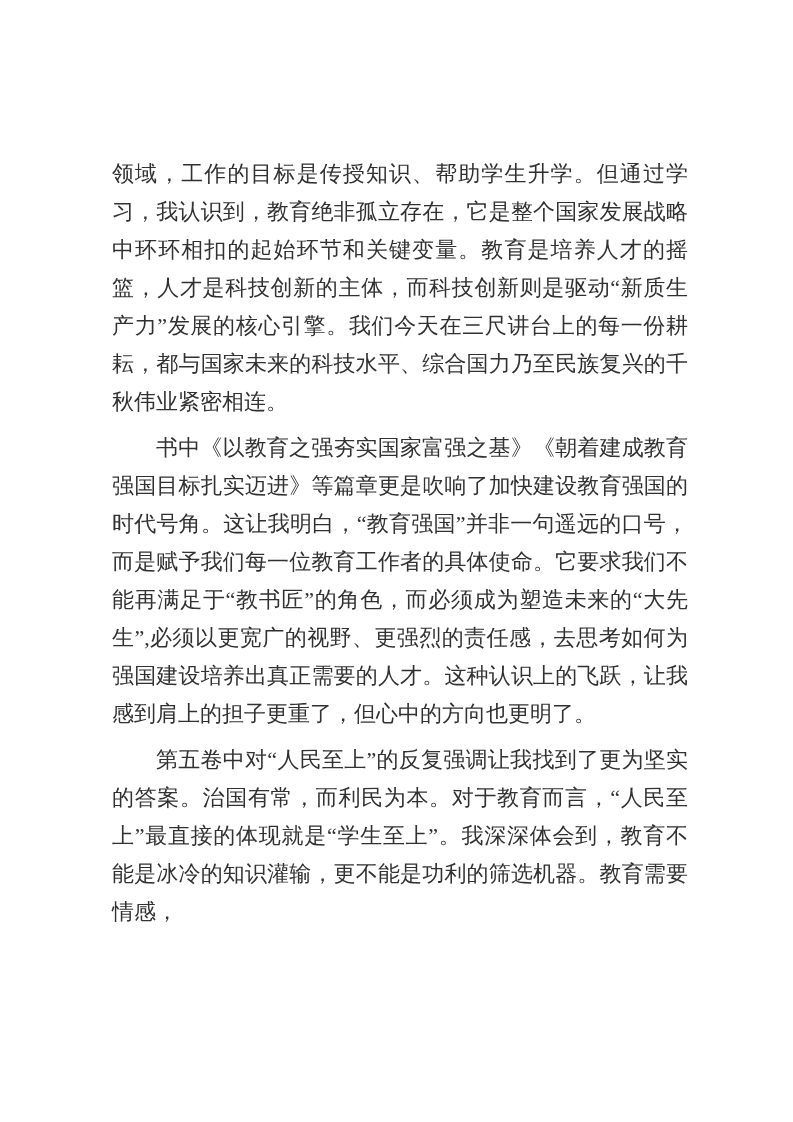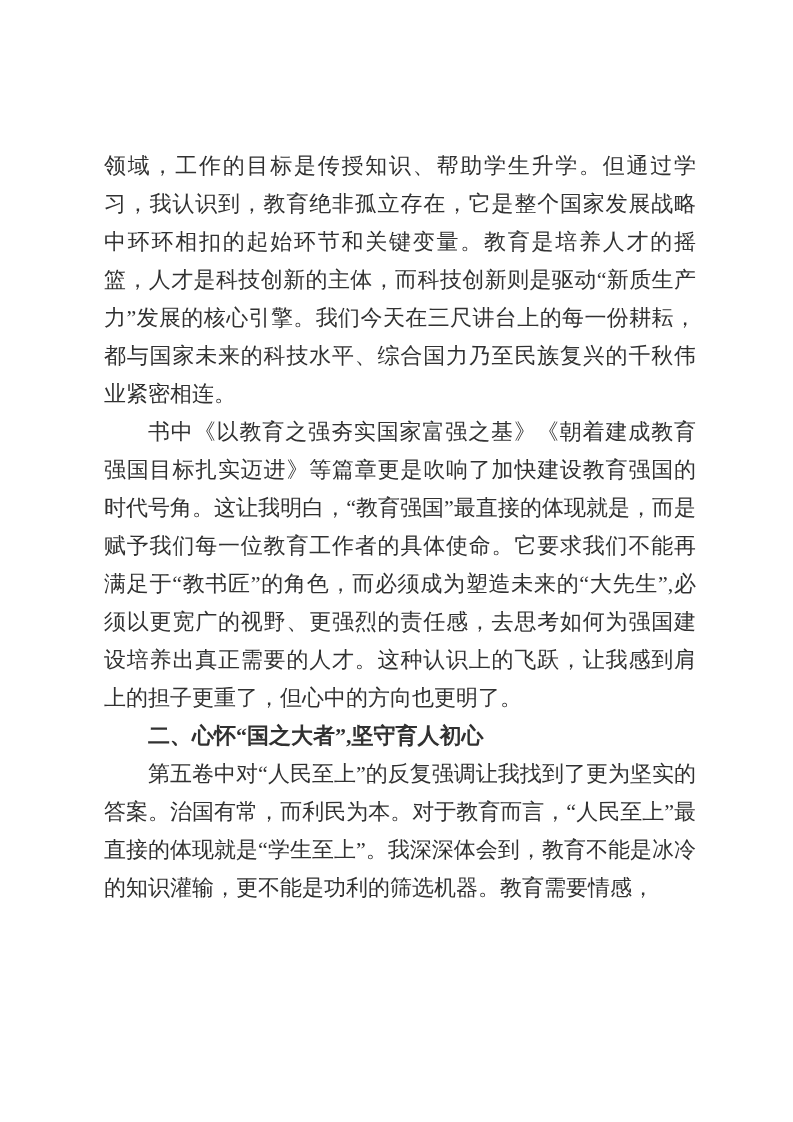--- a/index.html
+++ b/index.html
@@ -18,36 +18,35 @@
     position: absolute;
     left: 104px;
     top: 147px;
     width: 592px;
     font-family: "Liberation Serif", "DejaVu Serif", serif;
     font-size: 22px;
     line-height: 38px;
     color: #313131;
   }
   .para {
-    margin: 0;
+    margin: 8px;
     text-align: justify;
     text-justify: inter-ideograph;
     letter-spacing: 0;
     word-break: break-all;
   }
   .indent {
     text-indent: 44px;
   }
   .heading {
     font-weight: bold;
   }
 </style>
 </head>
 <body>
 
 <div class="page">
   <div class="doc-content">
     <p class="para">领域，工作的目标是传授知识、帮助学生升学。但通过学习，我认识到，教育绝非孤立存在，它是整个国家发展战略中环环相扣的起始环节和关键变量。教育是培养人才的摇篮，人才是科技创新的主体，而科技创新则是驱动“新质生产力”发展的核心引擎。我们今天在三尺讲台上的每一份耕耘，都与国家未来的科技水平、综合国力乃至民族复兴的千秋伟业紧密相连。</p>
-    <p class="para indent">书中《以教育之强夯实国家富强之基》《朝着建成教育强国目标扎实迈进》等篇章更是吹响了加快建设教育强国的时代号角。这让我明白，“教育强国”最直接的体现就是，而是赋予我们每一位教育工作者的具体使命。它要求我们不能再满足于“教书匠”的角色，而必须成为塑造未来的“大先生”,必须以更宽广的视野、更强烈的责任感，去思考如何为强国建设培养出真正需要的人才。这种认识上的飞跃，让我感到肩上的担子更重了，但心中的方向也更明了。</p>
-    <p class="para indent heading">二、心怀“国之大者”,坚守育人初心</p>
+    <p class="para indent">书中《以教育之强夯实国家富强之基》《朝着建成教育强国目标扎实迈进》等篇章更是吹响了加快建设教育强国的时代号角。这让我明白，“教育强国”并非一句遥远的口号，而是赋予我们每一位教育工作者的具体使命。它要求我们不能再满足于“教书匠”的角色，而必须成为塑造未来的“大先生”,必须以更宽广的视野、更强烈的责任感，去思考如何为强国建设培养出真正需要的人才。这种认识上的飞跃，让我感到肩上的担子更重了，但心中的方向也更明了。</p>
     <p class="para indent">第五卷中对“人民至上”的反复强调让我找到了更为坚实的答案。治国有常，而利民为本。对于教育而言，“人民至上”最直接的体现就是“学生至上”。我深深体会到，教育不能是冰冷的知识灌输，更不能是功利的筛选机器。教育需要情感，</p>
   </div>
 </div>
 
 </body></html>

